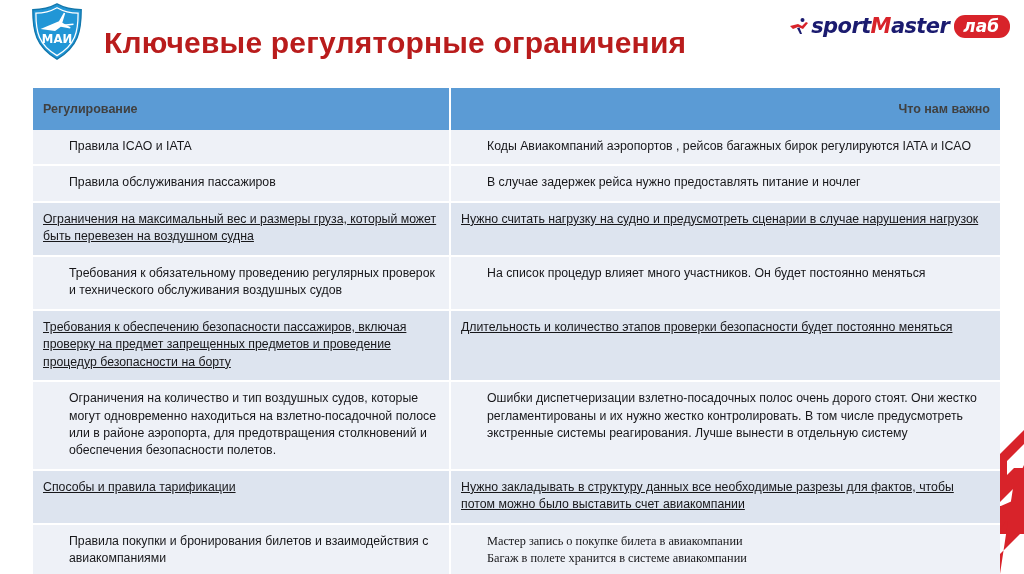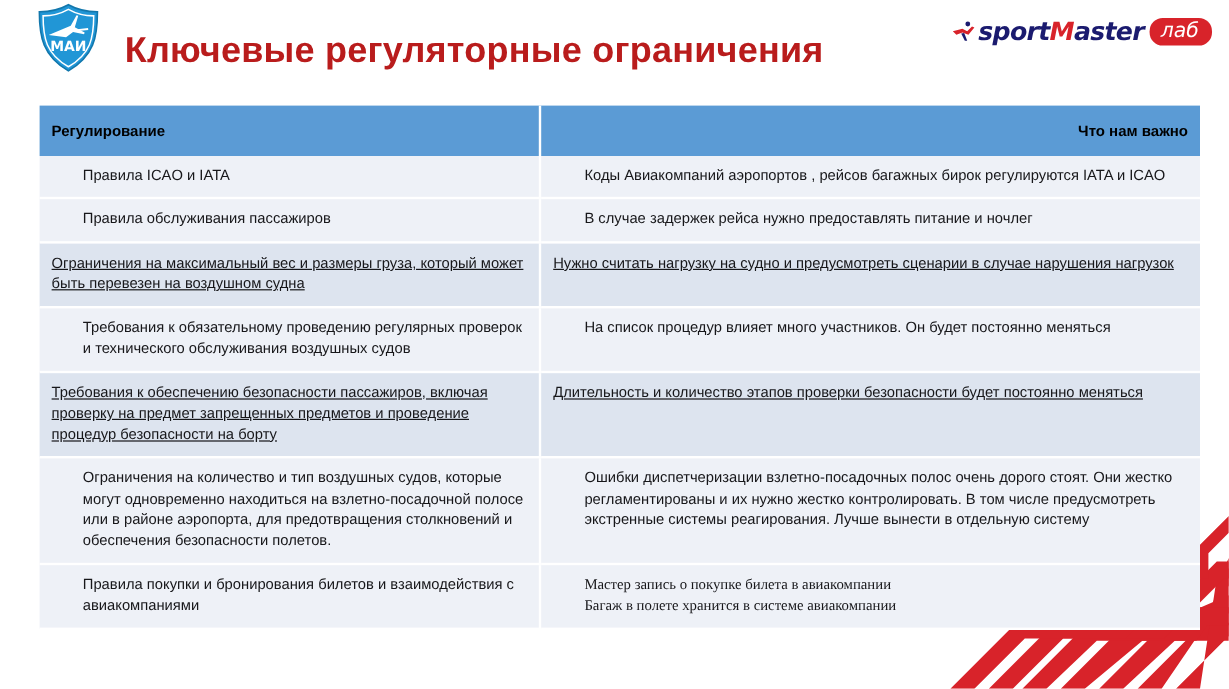--- a/index.html
+++ b/index.html
@@ -74,21 +74,21 @@
   }
   .sm-word .m {
     color: #d8232a;
   }
   .sm-lab {
     margin-left: 5px;
     background: #d8232a;
     color: #ffffff;
     font-family: "DejaVu Sans", sans-serif;
     font-style: italic;
-    font-weight: normal;
+    font-weight: bold;
     font-size: 17px;
     padding: 1px 11px 2px 9px;
     border-radius: 11px 11px 11px 11px;
     line-height: 20px;
   }
 
   
   .table-wrap {
     position: absolute;
     left: 33px;
@@ -99,21 +99,21 @@
   table.reg-table {
     width: 100%;
     border-collapse: collapse;
     table-layout: fixed;
   }
   table.reg-table col.c1 { width: 417px; }
   table.reg-table col.c2 { width: 550px; }
 
   thead th {
     background: #5b9bd5;
-    color: #000000;
+    color: #404040;
     font-size: 12.5px;
     font-weight: bold;
     text-align: left;
     padding: 9px 10px 10px 10px;
     border-right: 2px solid #ffffff;
     vertical-align: middle;
     height: 23px;
   }
   thead th:last-child { border-right: none; text-align: right; }
 
@@ -203,20 +203,24 @@
         <td>На список процедур влияет много  участников. Он будет постоянно меняться</td>
       </tr>
       <tr class="shade-b">
         <td>Требования к обеспечению безопасности пассажиров, включая проверку на предмет запрещенных предметов и проведение процедур безопасности на борту</td>
         <td>Длительность  и количество этапов проверки безопасности будет постоянно меняться</td>
       </tr>
       <tr class="shade-a">
         <td>Ограничения на количество и тип воздушных судов, которые могут одновременно находиться на взлетно-посадочной полосе или в районе аэропорта, для предотвращения столкновений и обеспечения безопасности полетов.</td>
         <td>Ошибки диспетчеризации взлетно-посадочных полос очень дорого стоят. Они жестко регламентированы и их нужно жестко контролировать. В том числе предусмотреть экстренные системы реагирования. Лучше вынести в отдельную систему</td>
       </tr>
+      <tr class="shade-b">
+        <td>Способы и правила тарификации</td>
+        <td>Нужно закладывать в структуру данных все необходимые разрезы для фактов, чтобы потом можно было выставить счет авиакомпании</td>
+      </tr>
       <tr class="shade-a">
         <td>Правила покупки  и  бронирования билетов и взаимодействия с авиакомпаниями</td>
         <td>
           <span class="cell-line">Мастер запись о покупке билета в авиакомпании</span>
           <span class="cell-line">Багаж в полете хранится в системе авиакомпании</span>
         </td>
       </tr>
     </tbody>
   </table>
 </div>

